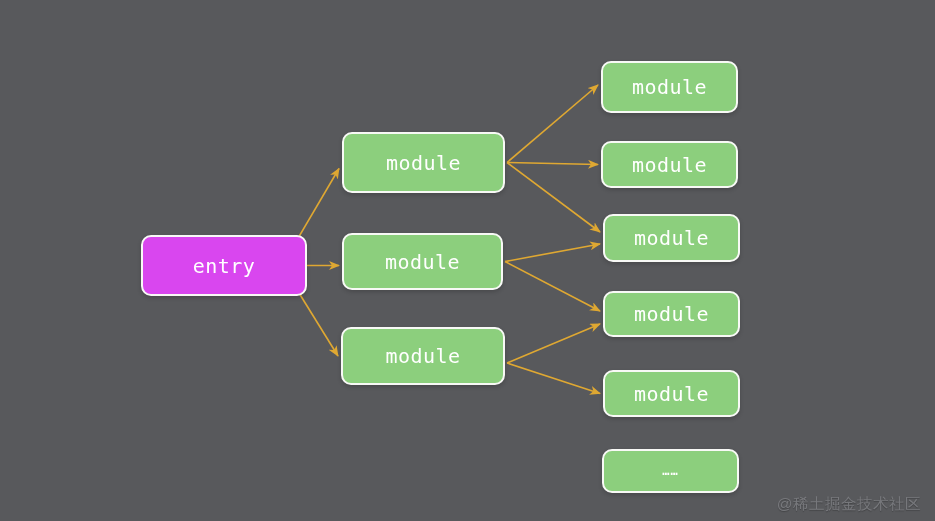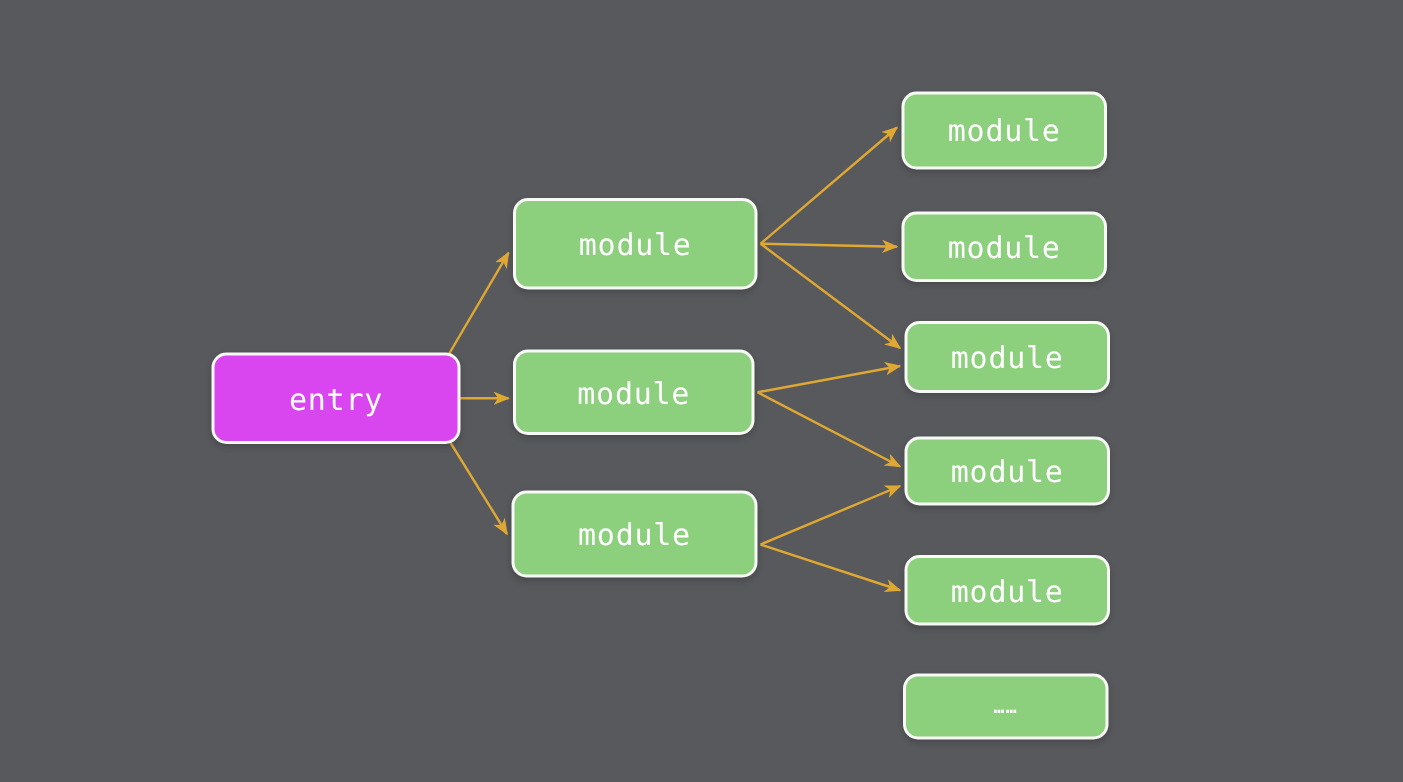--- a/index.html
+++ b/index.html
@@ -78,13 +78,14 @@
       <div class="node" style="left: 342px; top: 132px; width: 163px; height: 61px; background: rgb(140, 207, 125); border-color: rgb(248, 249, 246); color: rgb(255, 255, 255);">module</div>
       <div class="node" style="left: 342px; top: 233px; width: 161px; height: 57px; background: rgb(140, 207, 125); border-color: rgb(248, 249, 246); color: rgb(255, 255, 255);">module</div>
       <div class="node" style="left: 341px; top: 327px; width: 164px; height: 58px; background: rgb(140, 207, 125); border-color: rgb(248, 249, 246); color: rgb(255, 255, 255);">module</div>
       <div class="node" style="left: 601px; top: 61px; width: 137px; height: 52px; background: rgb(140, 207, 125); border-color: rgb(248, 249, 246); color: rgb(255, 255, 255);">module</div>
       <div class="node" style="left: 601px; top: 141px; width: 137px; height: 47px; background: rgb(140, 207, 125); border-color: rgb(248, 249, 246); color: rgb(255, 255, 255);">module</div>
       <div class="node" style="left: 603px; top: 214px; width: 137px; height: 48px; background: rgb(140, 207, 125); border-color: rgb(248, 249, 246); color: rgb(255, 255, 255);">module</div>
       <div class="node" style="left: 603px; top: 291px; width: 137px; height: 46px; background: rgb(140, 207, 125); border-color: rgb(248, 249, 246); color: rgb(255, 255, 255);">module</div>
       <div class="node" style="left: 603px; top: 370px; width: 137px; height: 47px; background: rgb(140, 207, 125); border-color: rgb(248, 249, 246); color: rgb(255, 255, 255);">module</div>
       <div class="node small" style="left: 602px; top: 449px; width: 137px; height: 44px; background: rgb(140, 207, 125); border-color: rgb(248, 249, 246); color: rgb(255, 255, 255);">……</div>
     </div>
+  <div class="watermark" style="color: rgb(119, 120, 124);">@稀土掘金技术社区</div>
 </div>
 
 </body></html>

